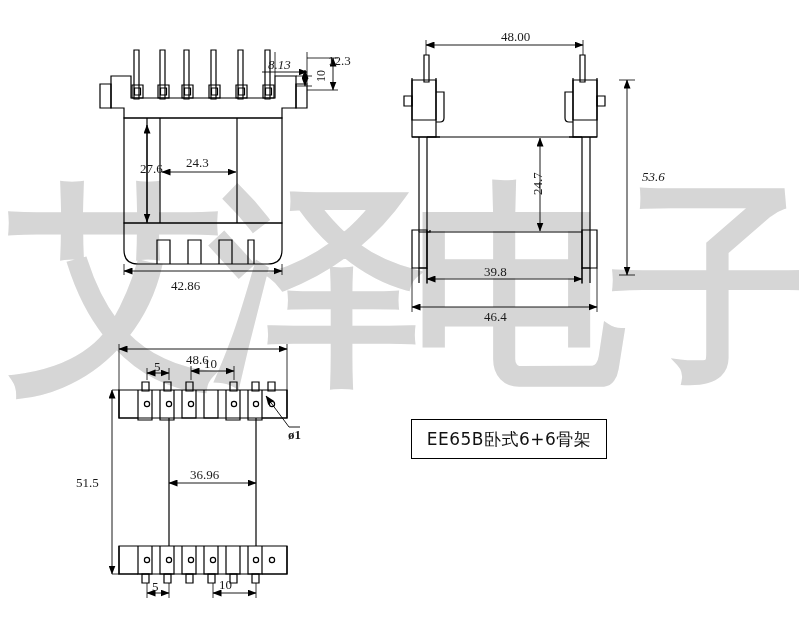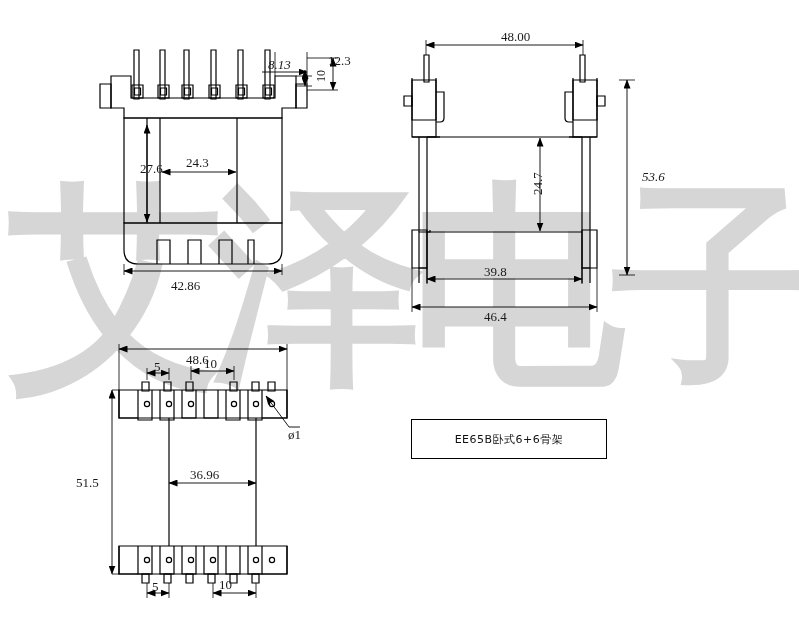--- a/index.html
+++ b/index.html
@@ -56,21 +56,21 @@
   .titlebox {
     position: absolute;
     border: 1.5px solid #000;
     background: transparent;
     display: flex;
     align-items: center;
     justify-content: center;
   }
   .titlebox span {
     font-family: "DejaVu Sans", sans-serif;
-    font-size: 11px;
+    font-size: 17px;
     color: #111;
     letter-spacing: 0.5px;
     white-space: nowrap;
   }
   svg.layer line, svg.layer path, svg.layer rect, svg.layer polyline, svg.layer polygon {
     vector-effect: non-scaling-stroke;
   }
   .st { fill: none; stroke: #000; stroke-width: 1.2; }
   .dimline { fill: none; stroke: #000; stroke-width: 0.9; }
   .ext { fill: none; stroke: #000; stroke-width: 0.8; }
@@ -377,21 +377,21 @@
 
   <div class="dim" style="left:481px; top:30px;margin-left:20px;">48.00</div>
   <div class="dim" style="left:642px; top:170px;font-style:italic;">53.6</div>
   <div class="dim rot" style="left:531px; top:195px;">24.7</div>
   <div class="dim" style="left:484px; top:265px;">39.8</div>
   <div class="dim" style="left:484px; top:310px;">46.4</div>
 
   <div class="dim" style="left:186px; top:332px;margin-top:21px;">48.6</div>
   <div class="dim" style="left:154px; top:360px;">5</div>
   <div class="dim" style="left:204px; top:357px;">10</div>
-  <div class="dim" style="left:288px; top:428px;">ø1</div>
+  <div class="dim" style="left:288px; top:428px;font-weight:bold;">ø1</div>
   <div class="dim" style="left:76px; top:476px;">51.5</div>
   <div class="dim" style="left:190px; top:468px;">36.96</div>
   <div class="dim" style="left:152px; top:580px;">5</div>
   <div class="dim" style="left:219px; top:578px;">10</div>
 
   <div class="titlebox" style="left:411px; top:419px; width:194px; height:38px;">
     <span>EE65B卧式6+6骨架</span>
   </div>
 
 </div>

